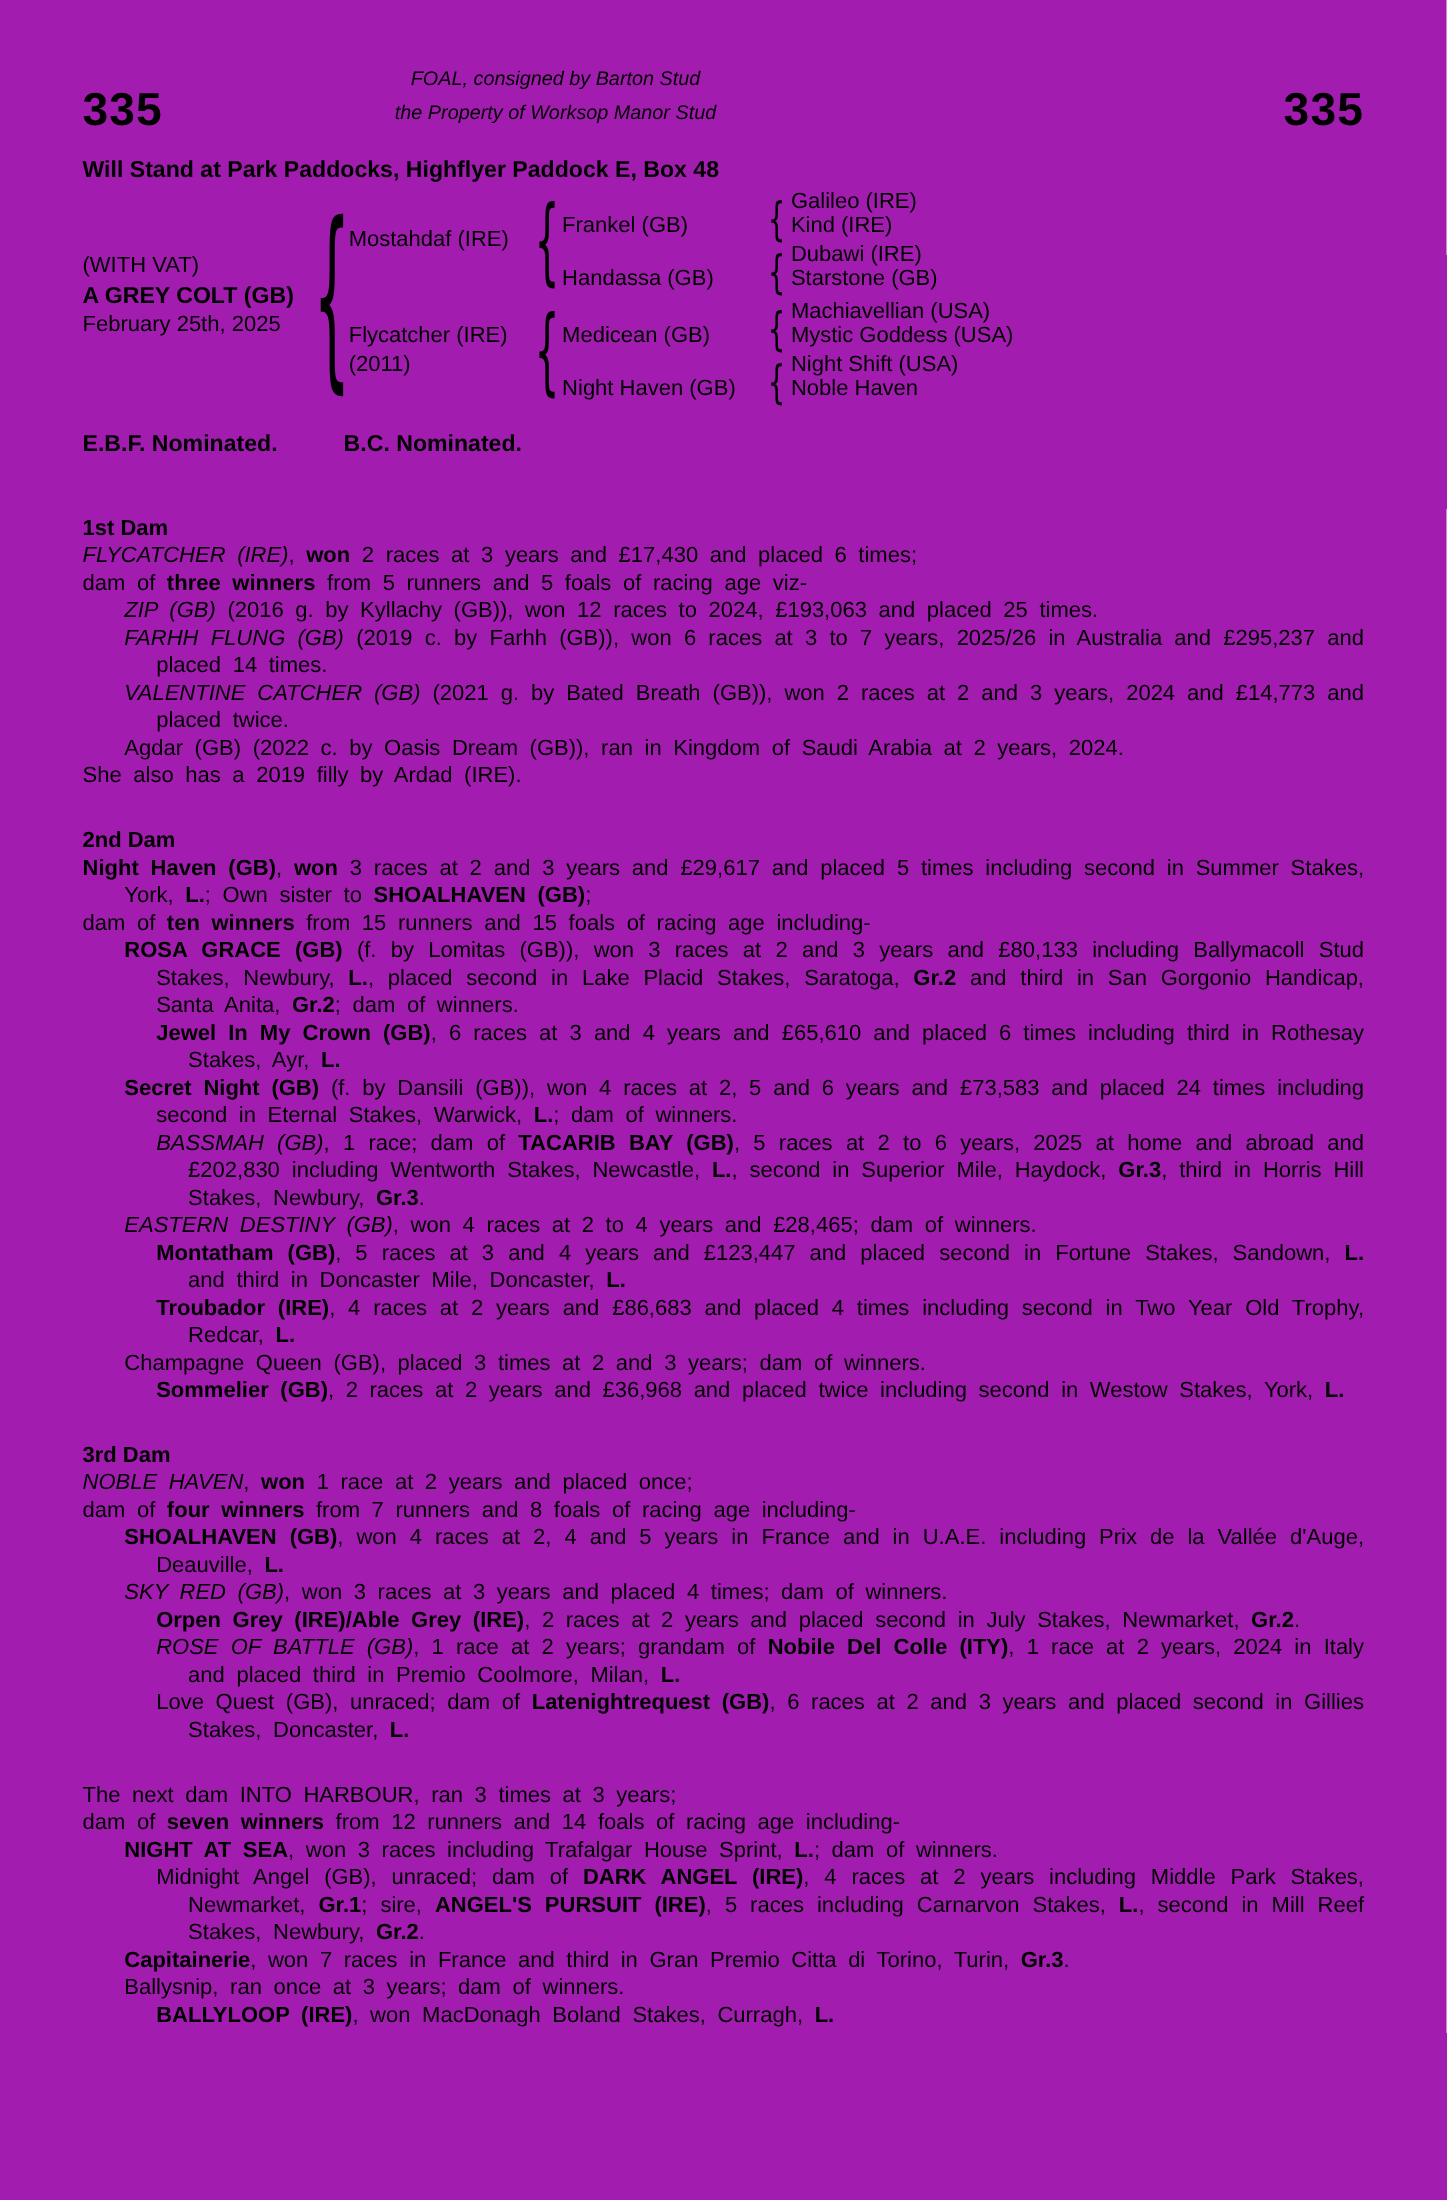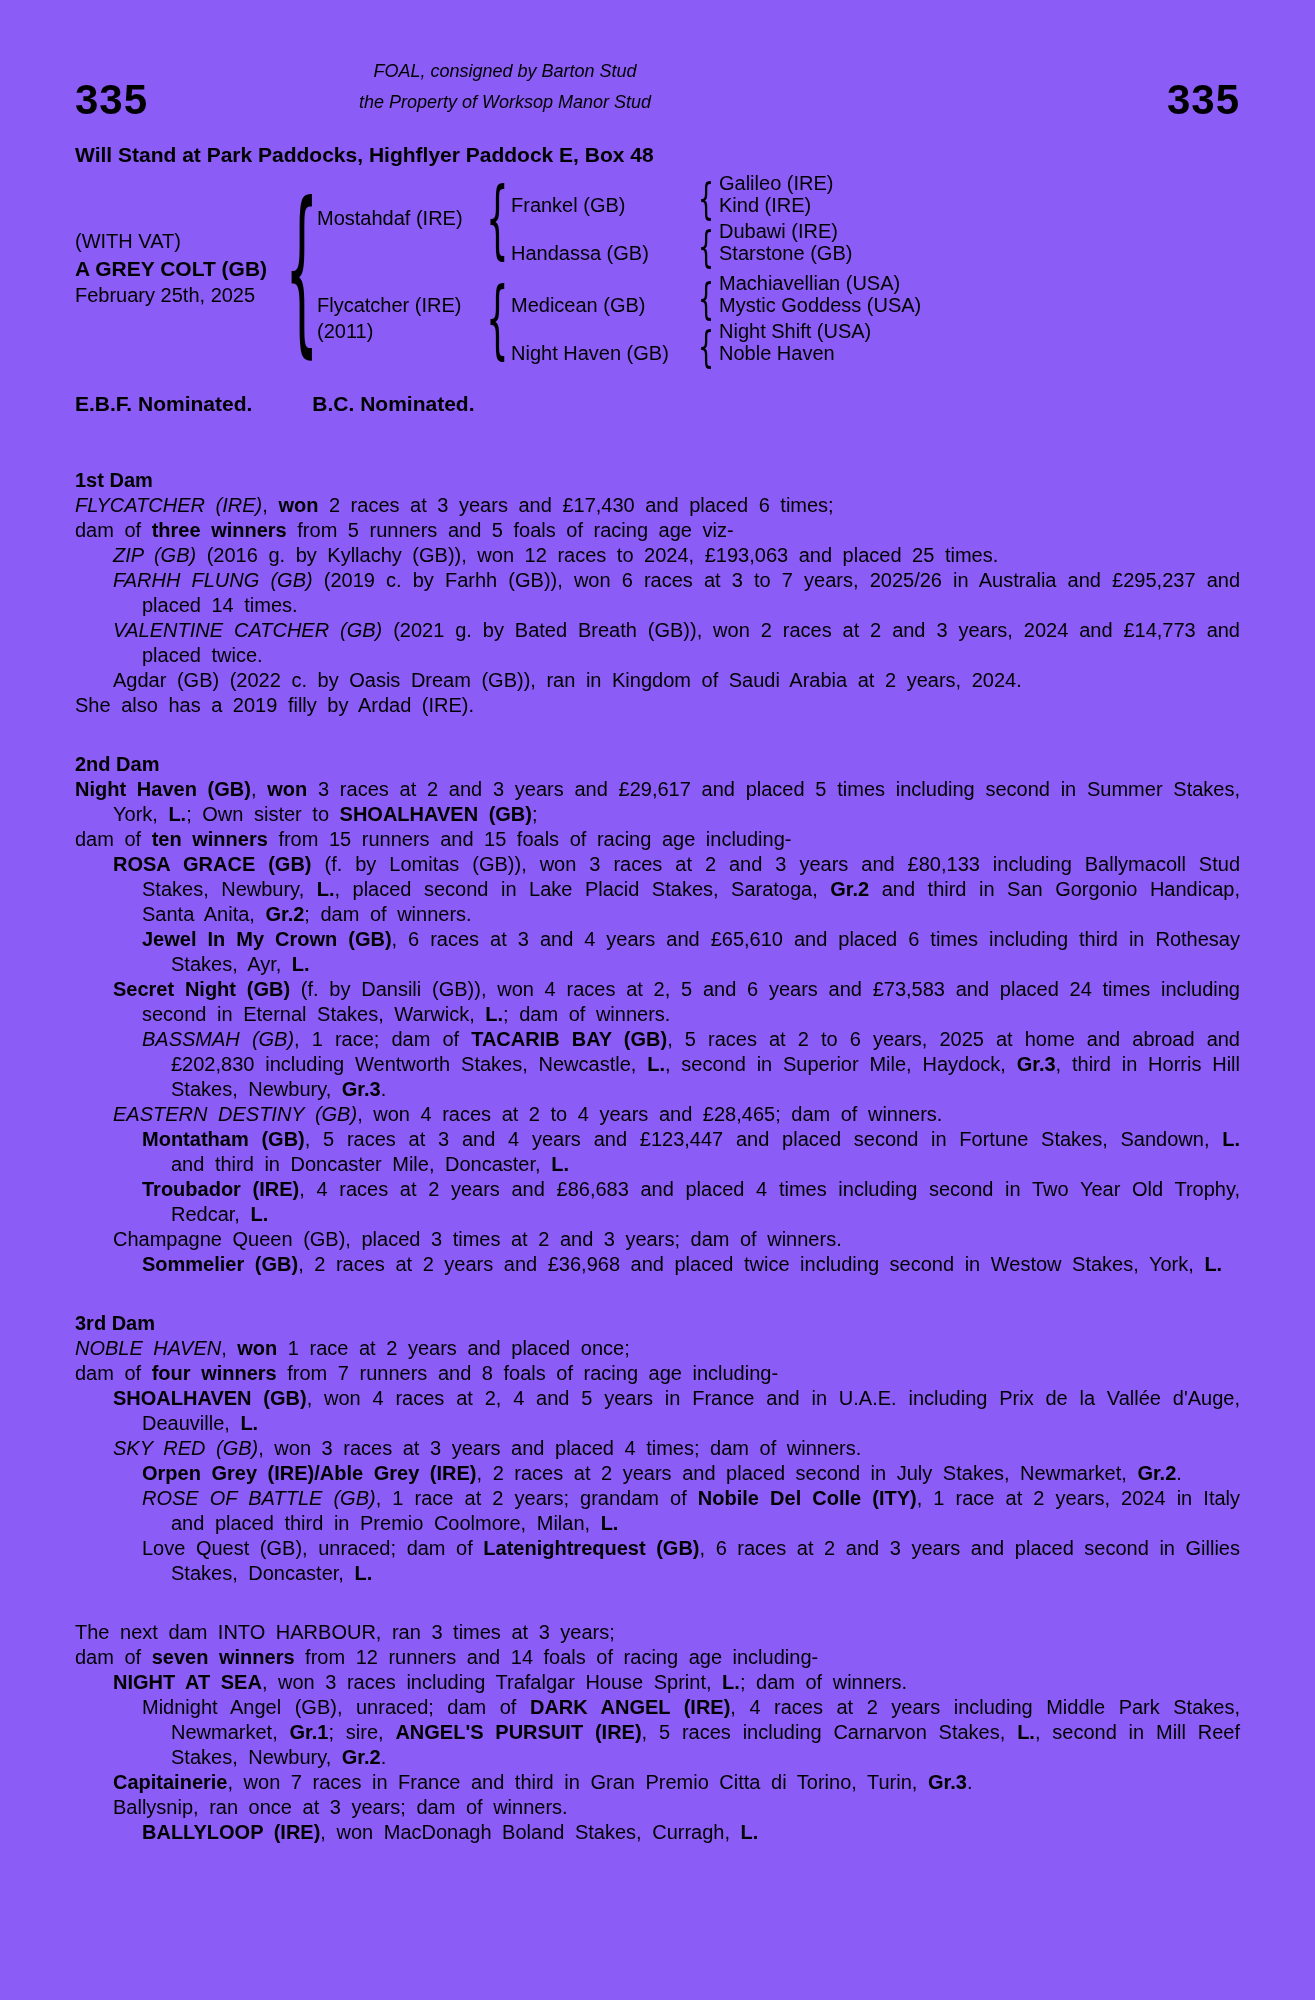--- a/index.html
+++ b/index.html
@@ -1,20 +1,20 @@
 <!DOCTYPE html>
 <html><head>
 <meta charset="utf-8">
 <style>
   html,body { margin:0; padding:0; background:#e8e8e8; }
   .page {
     position:relative;
     width:1315px; height:2000px;
     margin:0 auto;
-    background:#8b5cf6;
+    background:#a21caf;
     color:#000;
     font-family:"Liberation Sans", sans-serif;
     font-size:20px;
     box-sizing:border-box;
     padding:56px 75px 0 75px;
     overflow:hidden;
   }
   .lot-num {
     position:absolute; top:76px;
     font-size:42px; font-weight:bold; letter-spacing:1px;

